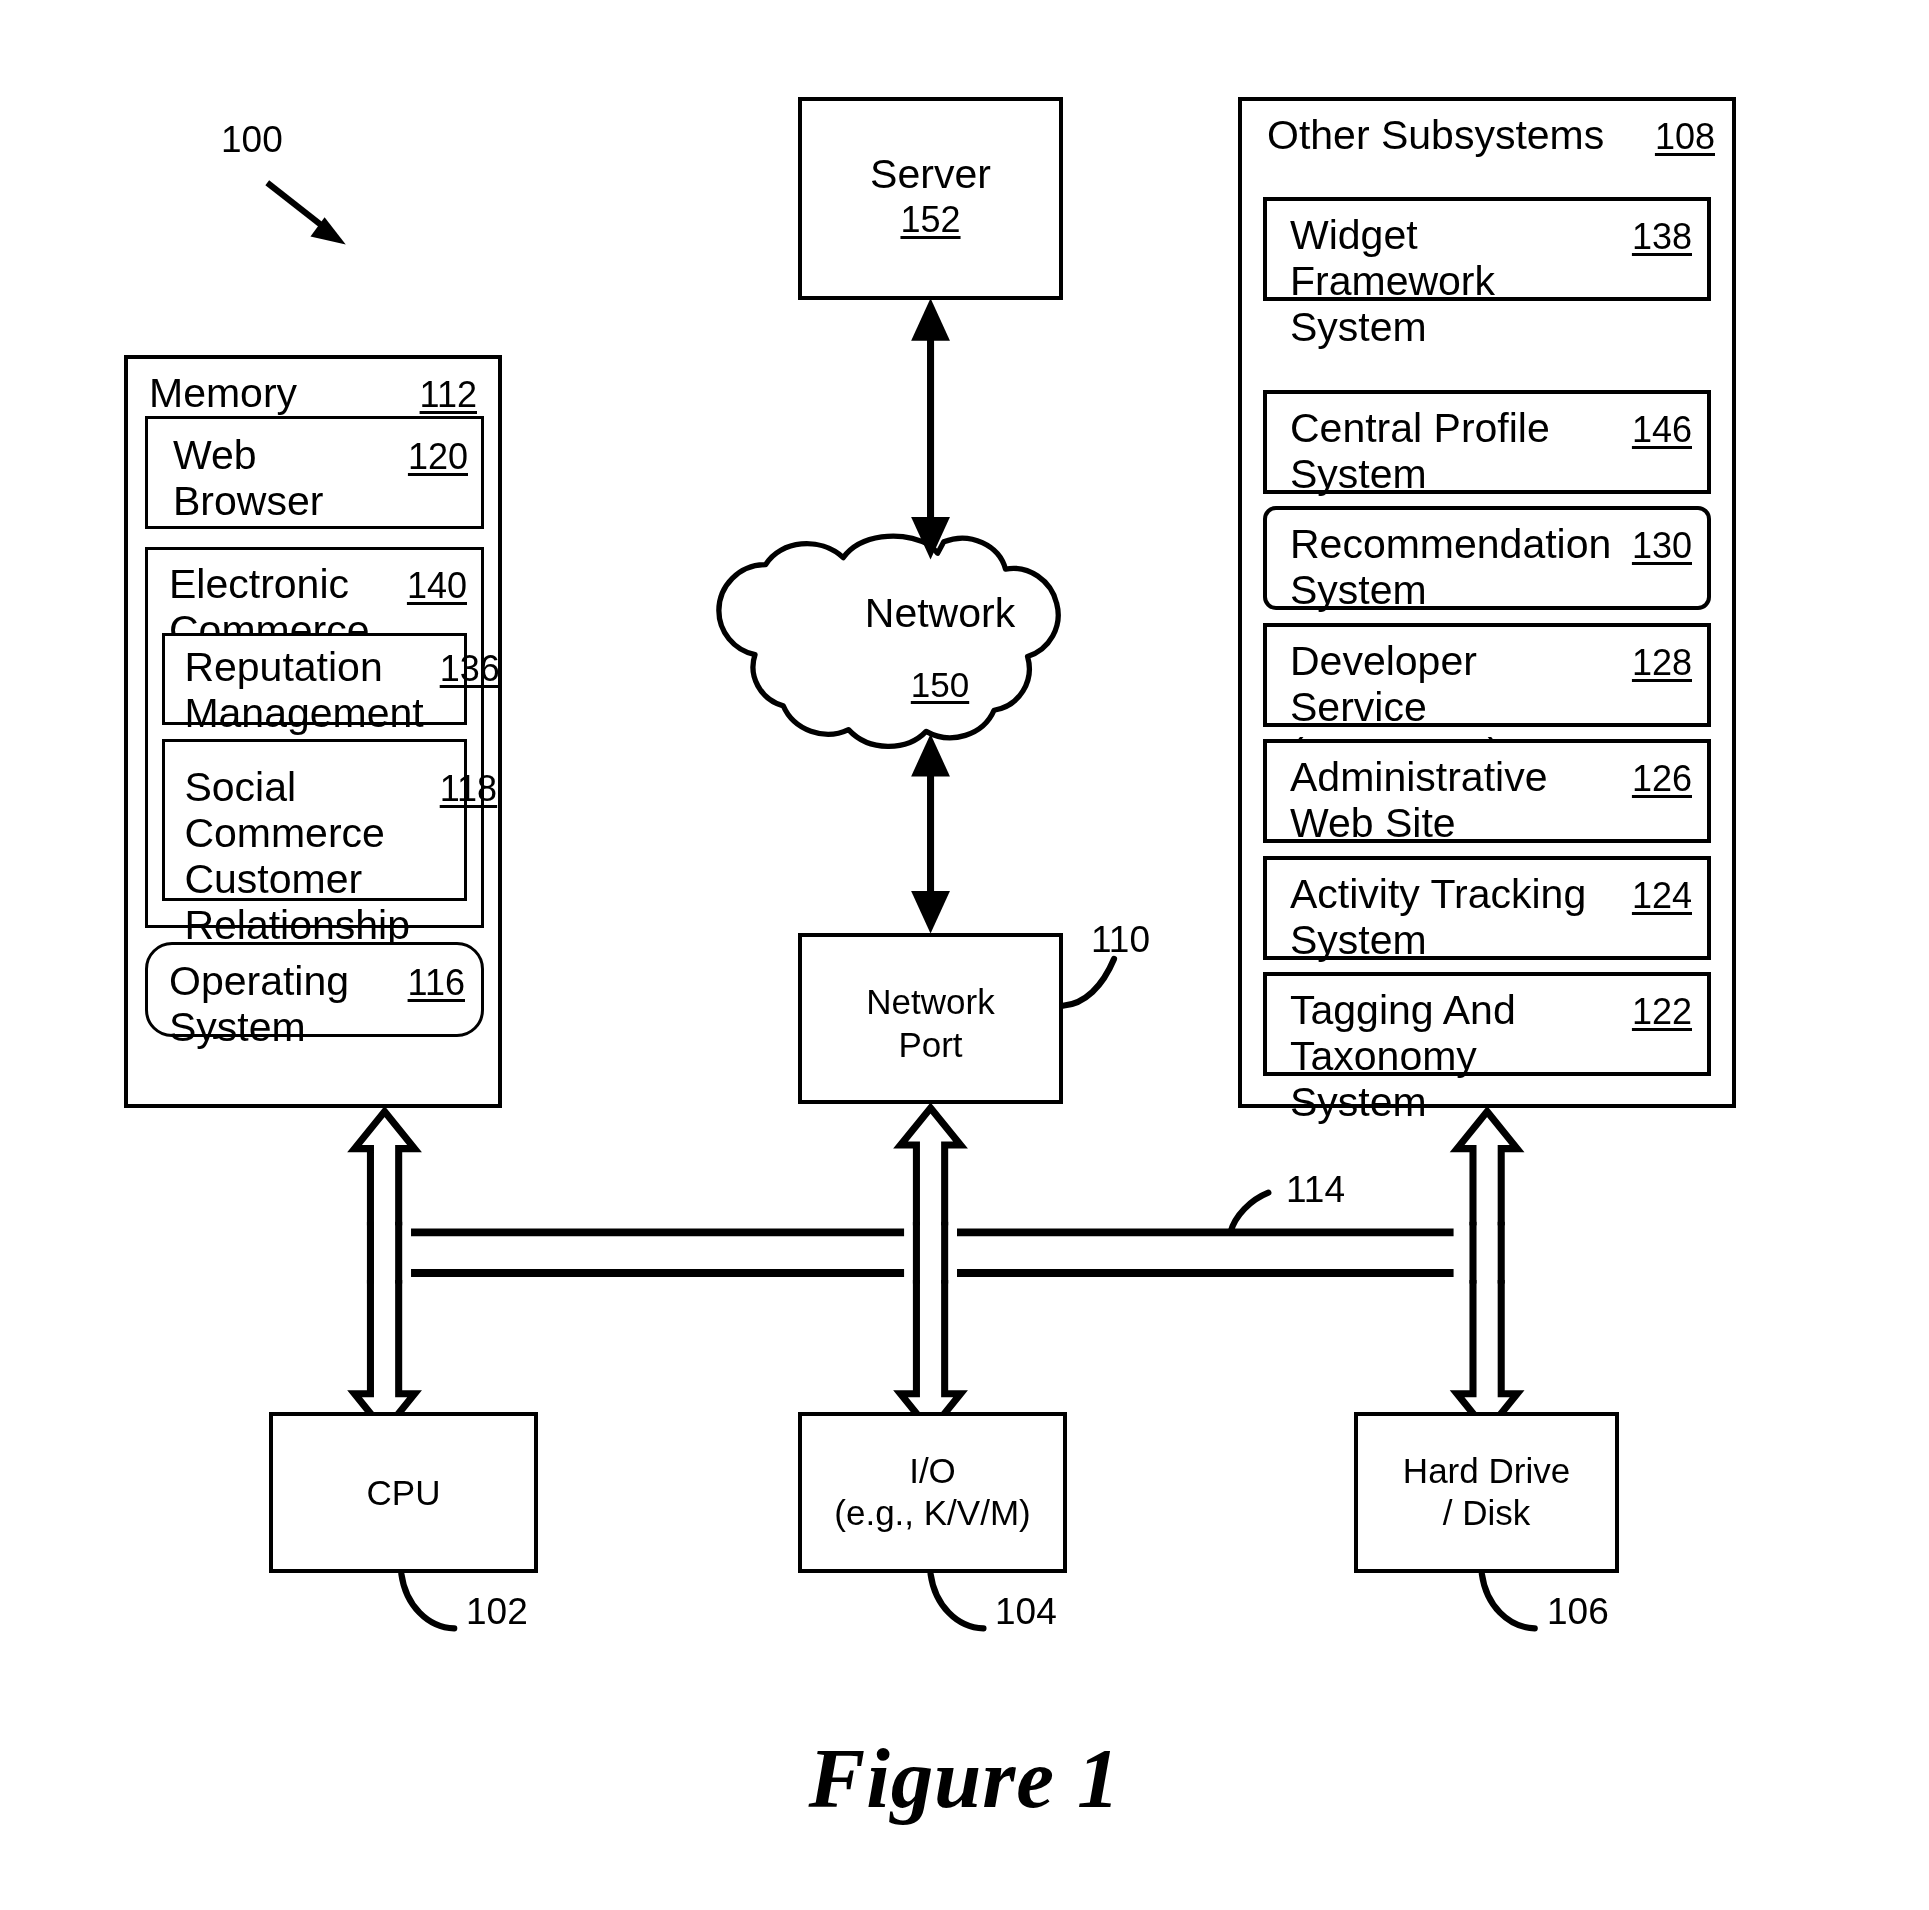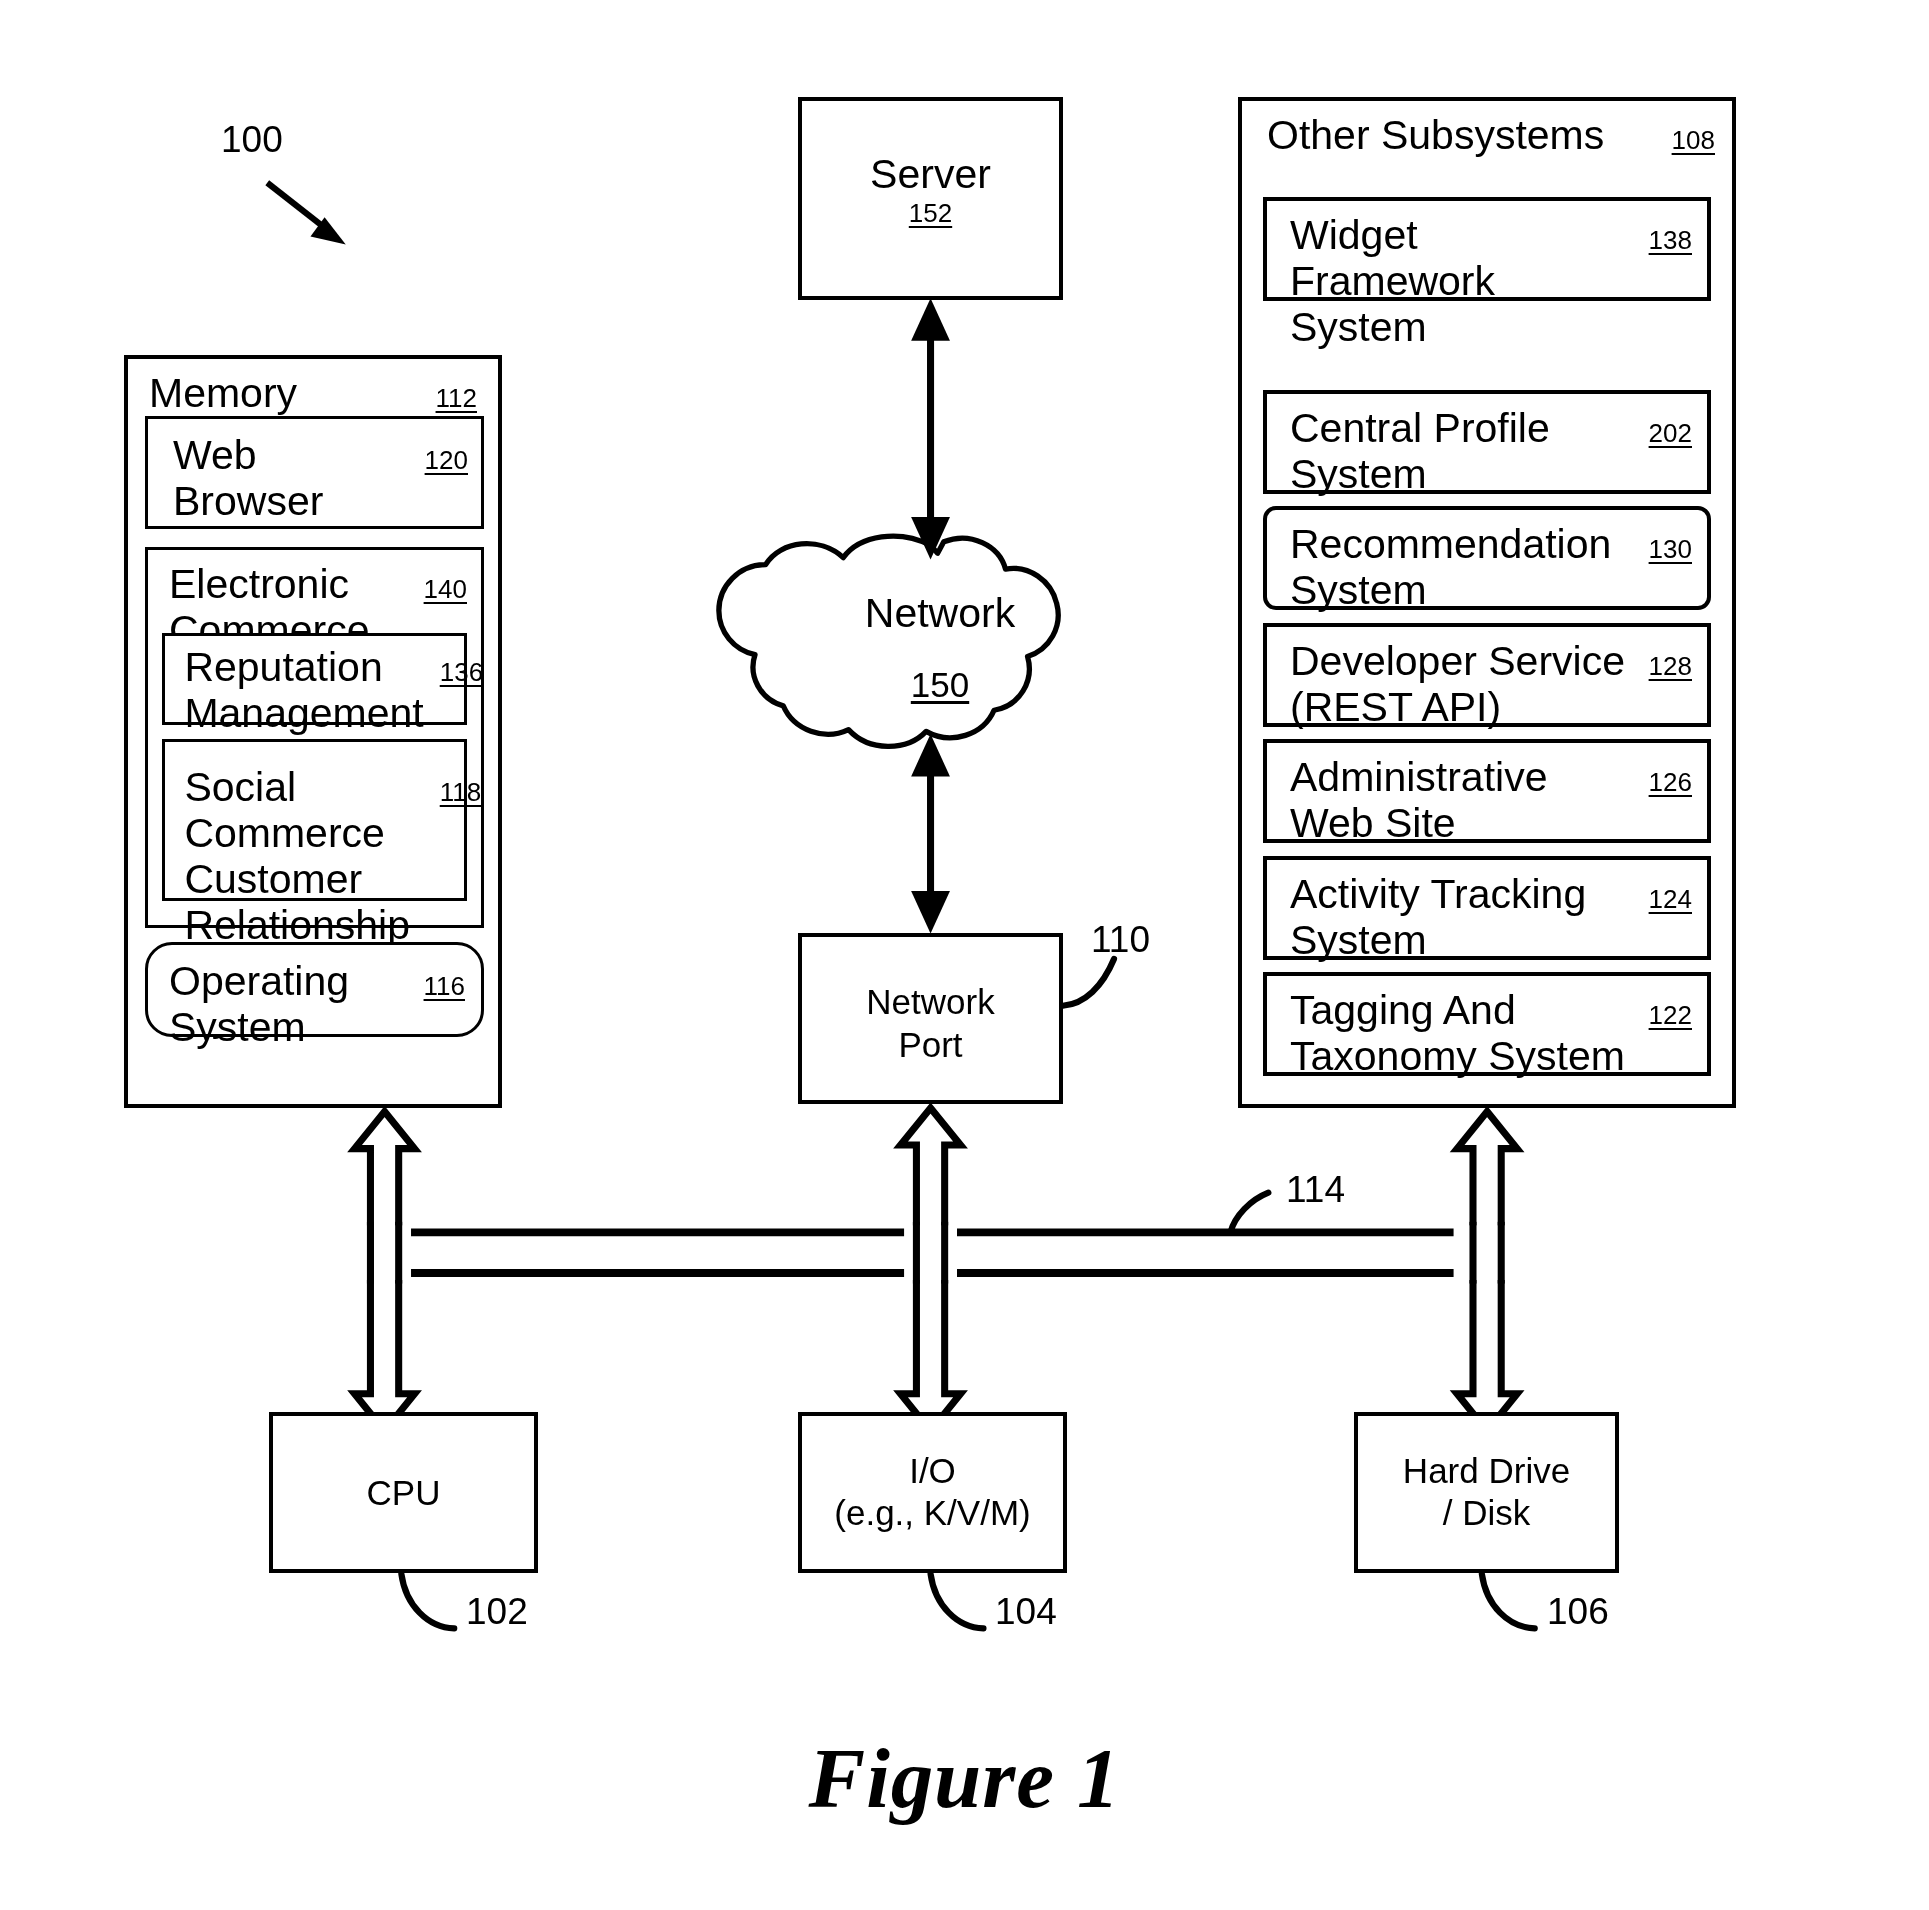--- a/index.html
+++ b/index.html
@@ -41,21 +41,21 @@
     justify-content: space-between;
   }
 
   .lbl {
     font-size: 41px;
     line-height: 1.12;
     white-space: pre-line;
     letter-spacing: 0px;
   }
   .num {
-    font-size: 26px;
+    font-size: 36px;
     text-decoration: underline;
     text-underline-offset: 3.5px;
     white-space: nowrap;
     margin-left: 16px;
     flex: 0 0 auto;
   }
 
   
   #memory-box { left: 124px; top: 355px; width: 378px; height: 753px; }
   #memory-head {
@@ -309,21 +309,21 @@
     <div class="hdr">
       <span class="lbl">Widget Framework
 System</span>
       <span class="num">138</span>
     </div>
   </div>
   <div class="sub-item" id="sub-132">
     <div class="hdr">
       <span class="lbl">Central Profile
 System</span>
-      <span class="num">202</span>
+      <span class="num">146</span>
     </div>
   </div>
   <div class="sub-item" id="sub-130">
     <div class="hdr">
       <span class="lbl">Recommendation
 System</span>
       <span class="num">130</span>
     </div>
   </div>
   <div class="sub-item" id="sub-128">

